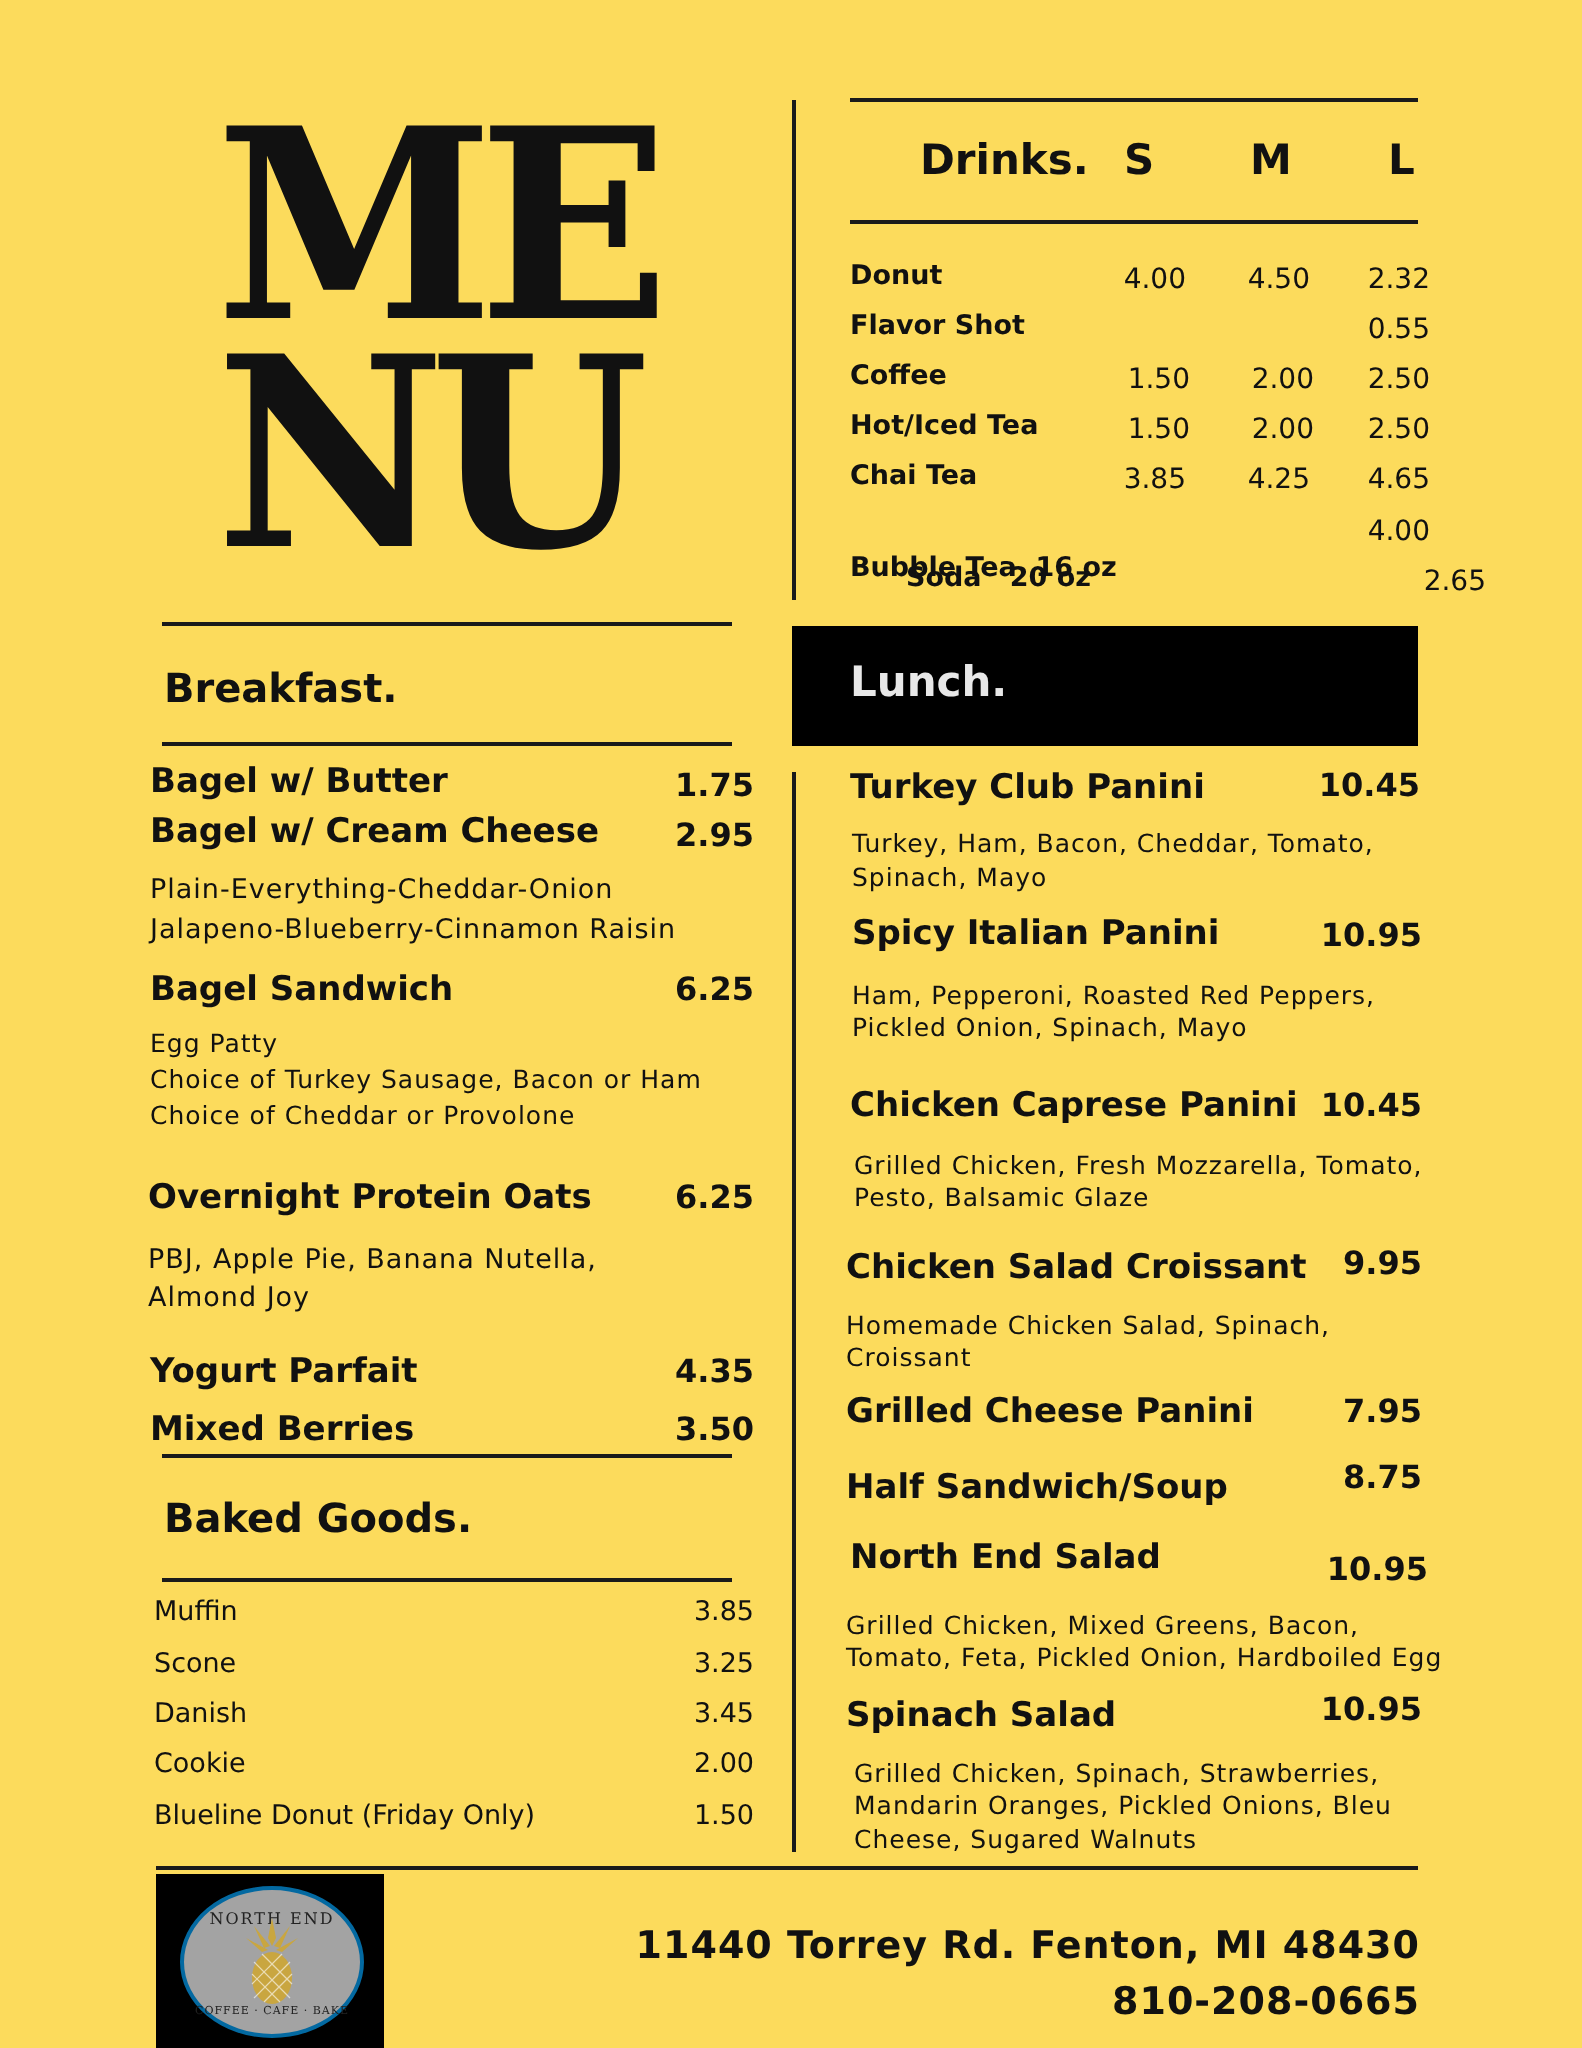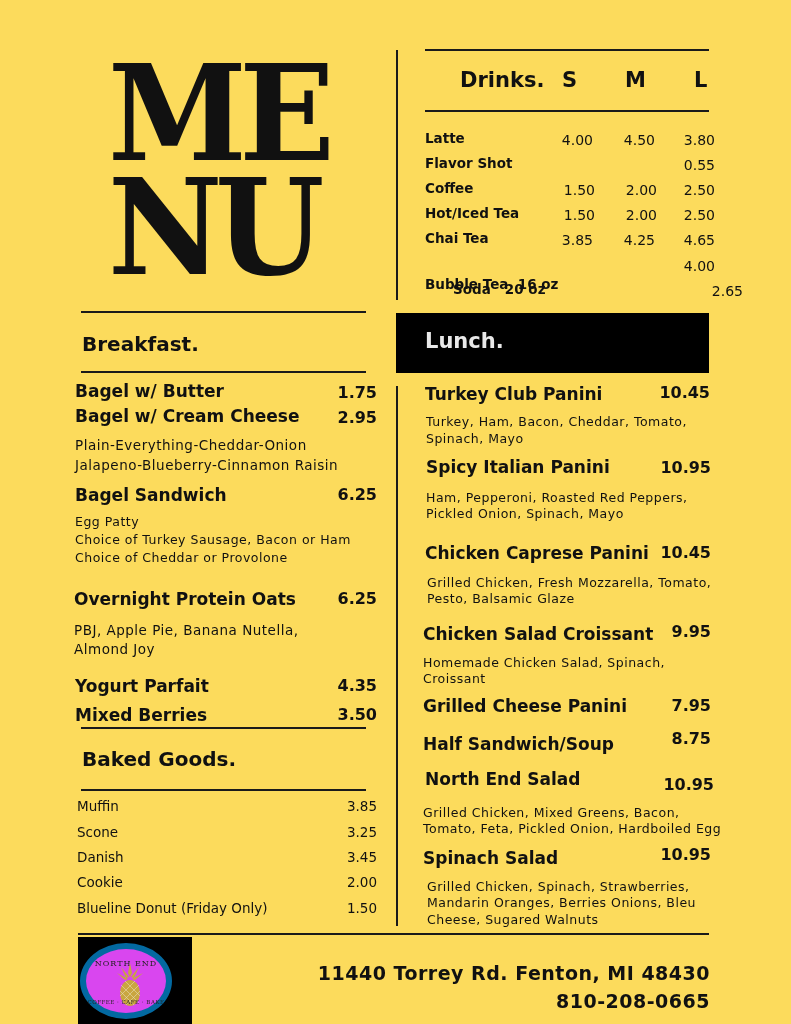--- a/index.html
+++ b/index.html
@@ -20,21 +20,21 @@
 
   .item { position:absolute; font-weight:bold; font-size:17px; white-space:nowrap; }
   .price { position:absolute; font-size:16px; font-weight:bold; text-align:right; width:70px; white-space:nowrap; }
   .desc { position:absolute; font-size:12.5px; line-height:17px; letter-spacing:0.5px; white-space:nowrap; }
   .desc-big { font-size:13.5px; line-height:19px; }
   .baked { position:absolute; left:77px; width:300px; font-size:13.5px; }
   .baked .bn { position:absolute; left:0; }
   .baked .bp { position:absolute; right:0; }
 
   .logo-box { position:absolute; left:78px; top:937px; width:114px; height:87px; background:#000; }
-  .logo-circle { position:absolute; left:2px; top:6px; width:92px; height:76px; border-radius:50%; background:#d946ef; border:6px solid #0369a1; box-sizing:border-box; }
+  .logo-circle { position:absolute; left:12px; top:6px; width:92px; height:76px; border-radius:50%; background:#a3a3a3; border:2px solid #0369a1; box-sizing:border-box; }
   .logo-top { position:absolute; left:0; right:0; top:10px; text-align:center; font-family:"DejaVu Serif", serif; font-size:8px; color:#222; letter-spacing:1px; }
   .logo-bottom { position:absolute; left:0; right:0; bottom:8px; text-align:center; font-family:"DejaVu Serif", serif; font-size:5.5px; color:#222; letter-spacing:0.5px; }
   .address { position:absolute; right:81px; font-weight:bold; font-size:19px; text-align:right; white-space:nowrap; letter-spacing:0.5px; }
 </style>
 </head>
 <body>
 
 <div class="menu-title" style="top:48px;">ME</div>
 <div class="menu-title" style="top:162px;">NU</div>
 
@@ -47,24 +47,24 @@
 <div class="hline" style="left:81px; top:727px; width:285px;"></div>
 <div class="hline" style="left:81px; top:789px; width:285px;"></div>
 <div class="hline" style="left:78px; top:933px; width:631px;"></div>
 
 <div class="drinks-head" style="left:425px;margin-left:35px;">Drinks.</div>
 <div class="drinks-head" style="left:562px;">S</div>
 <div class="drinks-head" style="left:625px;">M</div>
 <div class="drinks-head" style="left:694px;">L</div>
 
 <div class="drink-row" style="top:130px;">
-  <span class="n">Latte</span>
+  <span class="n">Donut</span>
   <span class="p" style="left:543px; left:118px;">4.00</span>
   <span class="p" style="left:180px;">4.50</span>
-  <span class="p" style="left:240px;">3.80</span>
+  <span class="p" style="left:240px;">2.32</span>
 </div>
 <div class="drink-row" style="top:155px;">
   <span class="n">Flavor Shot</span>
   <span class="p" style="left:118px;"></span>
   <span class="p" style="left:180px;"></span>
   <span class="p" style="left:240px;">0.55</span>
 </div>
 <div class="drink-row" style="top:180px;">
   <span class="n">Coffee</span>
   <span class="p" style="left:120px;">1.50</span>
@@ -171,21 +171,21 @@
 <div class="price" style="left:641px; top:729px;">8.75</div>
 
 <div class="item" style="left:425px; top:769px;">North End Salad</div>
 <div class="price" style="left:644px; top:775px;">10.95</div>
 <div class="desc" style="left:423px; top:804px;">Grilled Chicken, Mixed Greens, Bacon,</div>
 <div class="desc" style="left:423px; top:820px;">Tomato, Feta, Pickled Onion, Hardboiled Egg</div>
 
 <div class="item" style="left:423px; top:848px;">Spinach Salad</div>
 <div class="price" style="left:641px; top:845px;">10.95</div>
 <div class="desc" style="left:427px; top:878px;">Grilled Chicken, Spinach, Strawberries,</div>
-<div class="desc" style="left:427px; top:894px;">Mandarin Oranges, Berries Onions, Bleu</div>
+<div class="desc" style="left:427px; top:894px;">Mandarin Oranges, Pickled Onions, Bleu</div>
 <div class="desc" style="left:427px; top:911px;">Cheese, Sugared Walnuts</div>
 
 <div class="logo-box">
   <div class="logo-circle">
     <div class="logo-top">NORTH END</div>
     <svg width="30" height="44" viewBox="0 0 30 44" style="position:absolute; left:29px; top:14px;">
       <g fill="#c9a640">
         <path d="M15 0 L17 10 L15 14 L13 10 Z"></path>
         <path d="M6 4 L14 14 L11 15 Z"></path>
         <path d="M24 4 L16 14 L19 15 Z"></path>

